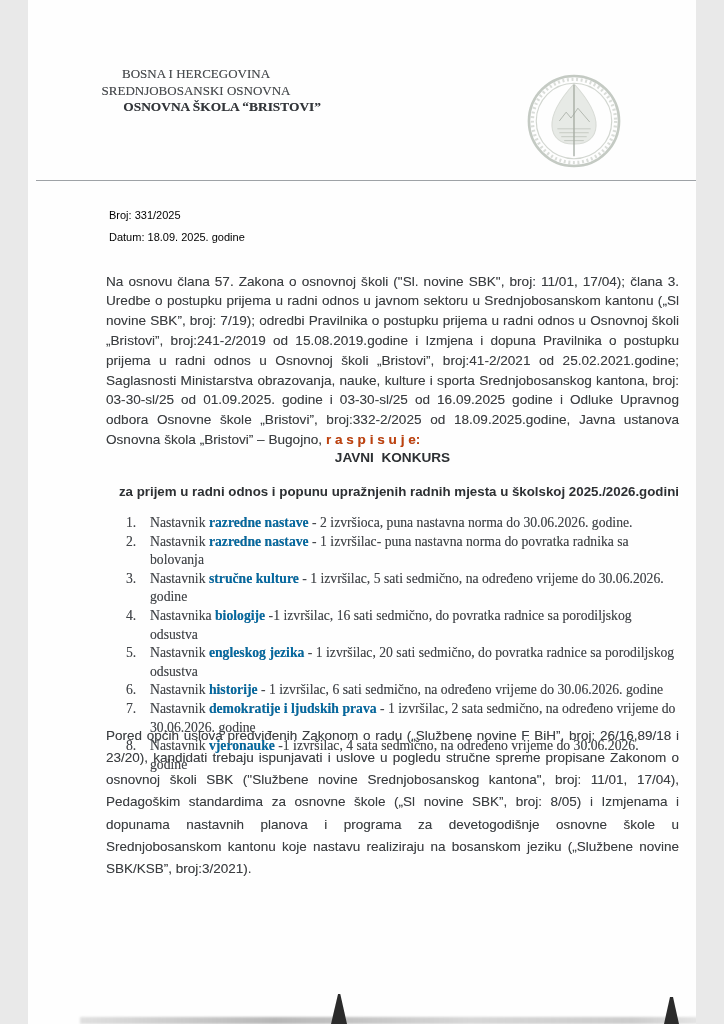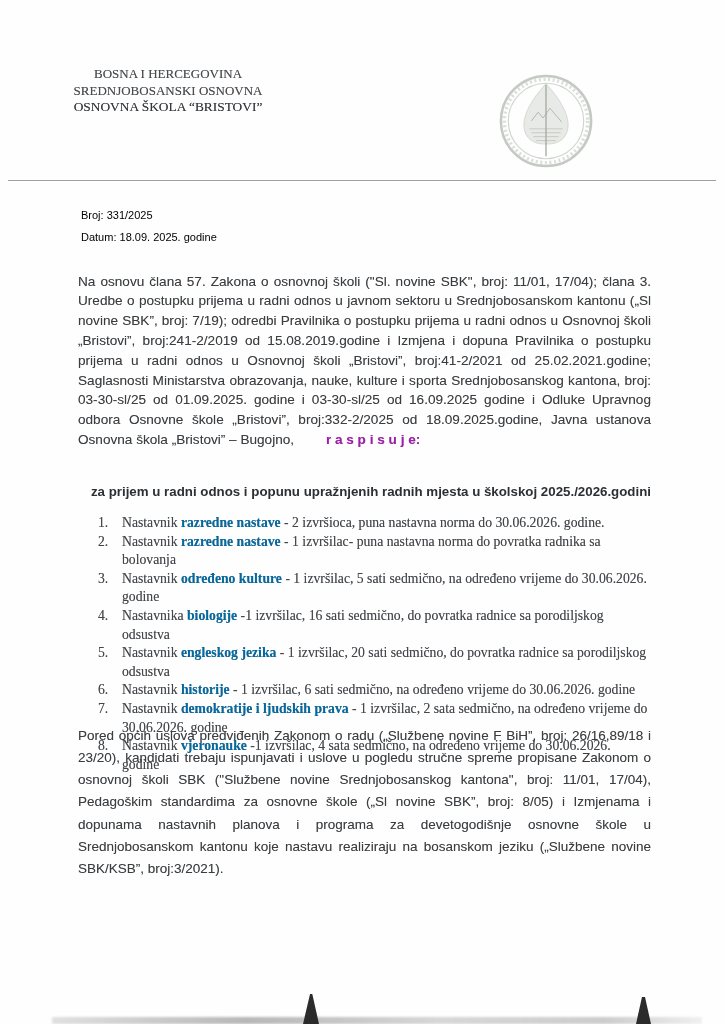--- a/index.html
+++ b/index.html
@@ -1,54 +1,54 @@
 <!DOCTYPE html>
 <html><head>
 <meta charset="utf-8">
 <style>
   html,body{margin:0;padding:0;background:#e9e9e9;}
   .page{
     position:relative;
-    width:724px;height:1024px;
+    width:668px;height:1024px;
     margin:0 auto;
     background:#fefefe;
     overflow:hidden;
     font-family:"Liberation Sans", sans-serif;
     color:#3a3d40;
   }
   
   .letterhead{
     position:absolute;left:43px;top:66px;width:250px;
     text-align:center;
     font-family:"Liberation Serif", serif;
     font-size:13px;line-height:16.5px;
     color:#4a4d50;
     text-shadow:0 0 0.5px rgba(70,73,76,.55);
   }
-  .letterhead .school{font-weight:normal;color:#33363a;font-size:13.4px;}
+  .letterhead .school{font-weight:bold;color:#33363a;font-size:13.4px;text-align:right;}
   .letterhead .city{letter-spacing:5px;margin-top:1px;}
   .seal{position:absolute;left:497px;top:72px;width:98px;height:98px;opacity:.85;}
   
   .rule{position:absolute;left:8px;top:180px;width:708px;height:0;border-top:1.6px solid #8d9296;opacity:.85;}
   .address{
     position:absolute;left:30px;top:185px;width:680px;
     font-family:"Liberation Serif", serif;
     font-size:12.8px;color:#4a4d50;
     text-shadow:0 0 0.5px rgba(70,73,76,.5);
   }
   
   .meta{position:absolute;left:81px;top:205px;font-size:11px;line-height:21.5px;color:#000000;}
   
   .intro{
     position:absolute;left:78px;top:258px;width:573px;
     font-size:13.6px;line-height:19.8px;
     text-align:justify;color:#3b3e41;
     text-shadow:0 0 0.4px rgba(60,63,66,.4);
   }
-  .intro .announce{font-weight:bold;color:#a21caf;margin-left:28px;}
+  .intro .announce{font-weight:bold;color:#c2410c;}
   
   .konkurs-title{
     position:absolute;left:78px;top:450px;width:573px;
     text-align:center;font-weight:bold;font-size:13.6px;color:#2d3033;
     white-space:pre-wrap;
   }
   .konkurs-subtitle{
     position:absolute;left:78px;top:484px;width:573px;
     text-align:right;font-weight:bold;font-size:13.3px;color:#2d3033;
   }
@@ -106,34 +106,35 @@
   <div class="rule"></div>
 
 
   <div class="meta">
     <div>Broj: 331/2025</div>
     <div>Datum: 18.09. 2025. godine</div>
   </div>
 
   <p class="intro"><span>Na osnovu člana 57. Zakona o osnovnoj školi ("Sl. novine SBK", broj: 11/01, 17/04); člana 3. Uredbe o postupku prijema u radni odnos u javnom sektoru u Srednjobosanskom kantonu („Sl novine SBK”, broj: 7/19); odredbi Pravilnika o postupku prijema u radni odnos u Osnovnoj školi „Bristovi”, broj:241-2/2019 od 15.08.2019.godine i Izmjena i dopuna Pravilnika o postupku prijema u radni odnos u Osnovnoj školi „Bristovi”, broj:41-2/2021 od 25.02.2021.godine; Saglasnosti Ministarstva obrazovanja, nauke, kulture i sporta Srednjobosanskog kantona, broj: 03-30-sl/25 od 01.09.2025. godine i 03-30-sl/25 od 16.09.2025 godine i Odluke Upravnog odbora Osnovne škole „Bristovi”, broj:332-2/2025 od 18.09.2025.godine, Javna ustanova Osnovna škola „Bristovi” – Bugojno, </span><span class="announce">r a s p i s u j e:</span></p>
 
+  <div class="konkurs-title">JAVNI  KONKURS</div>
   <div class="konkurs-subtitle">za prijem u radni odnos i popunu upražnjenih radnih mjesta u školskoj 2025./2026.godini</div>
 
   <div class="positions">
     <div class="row">
       <span class="num">1.</span>
       <span class="ptext"><span>Nastavnik </span><b>razredne nastave</b><span> - 2 izvršioca, puna nastavna norma do 30.06.2026. godine.</span></span>
     </div>
     <div class="row">
       <span class="num">2.</span>
       <span class="ptext"><span>Nastavnik </span><b>razredne nastave</b><span> - 1 izvršilac- puna nastavna norma do povratka radnika sa bolovanja</span></span>
     </div>
     <div class="row">
       <span class="num">3.</span>
-      <span class="ptext"><span>Nastavnik </span><b>određeno kulture</b><span> - 1 izvršilac, 5 sati sedmično, na određeno vrijeme do 30.06.2026. godine</span></span>
+      <span class="ptext"><span>Nastavnik </span><b>stručne kulture</b><span> - 1 izvršilac, 5 sati sedmično, na određeno vrijeme do 30.06.2026. godine</span></span>
     </div>
     <div class="row">
       <span class="num">4.</span>
       <span class="ptext"><span>Nastavnika </span><b>biologije</b><span> -1 izvršilac, 16 sati sedmično, do povratka radnice sa porodiljskog odsustva</span></span>
     </div>
     <div class="row">
       <span class="num">5.</span>
       <span class="ptext"><span>Nastavnik </span><b>engleskog jezika</b><span> - 1 izvršilac, 20 sati sedmično, do povratka radnice sa porodiljskog odsustva</span></span>
     </div>
     <div class="row">

